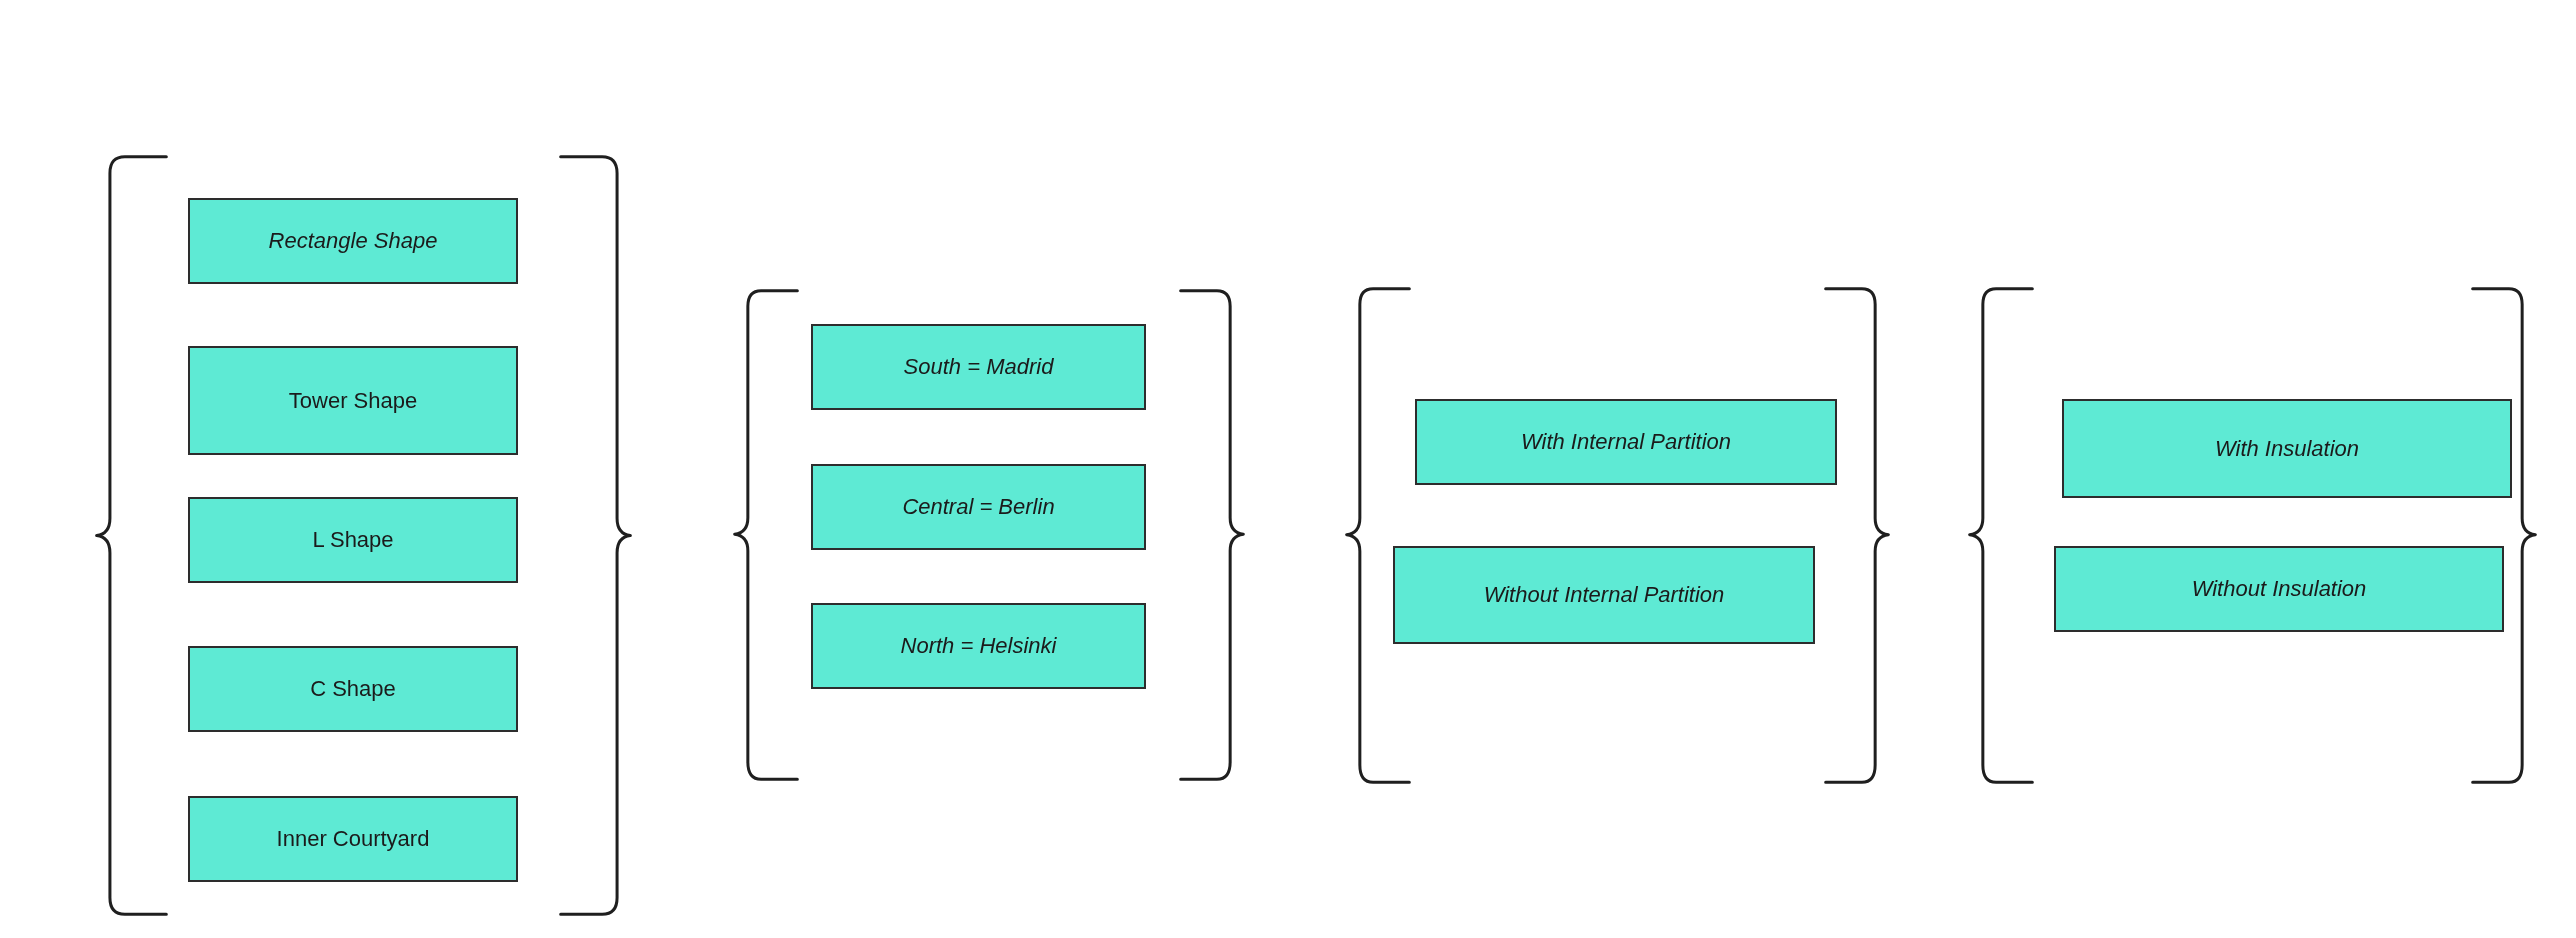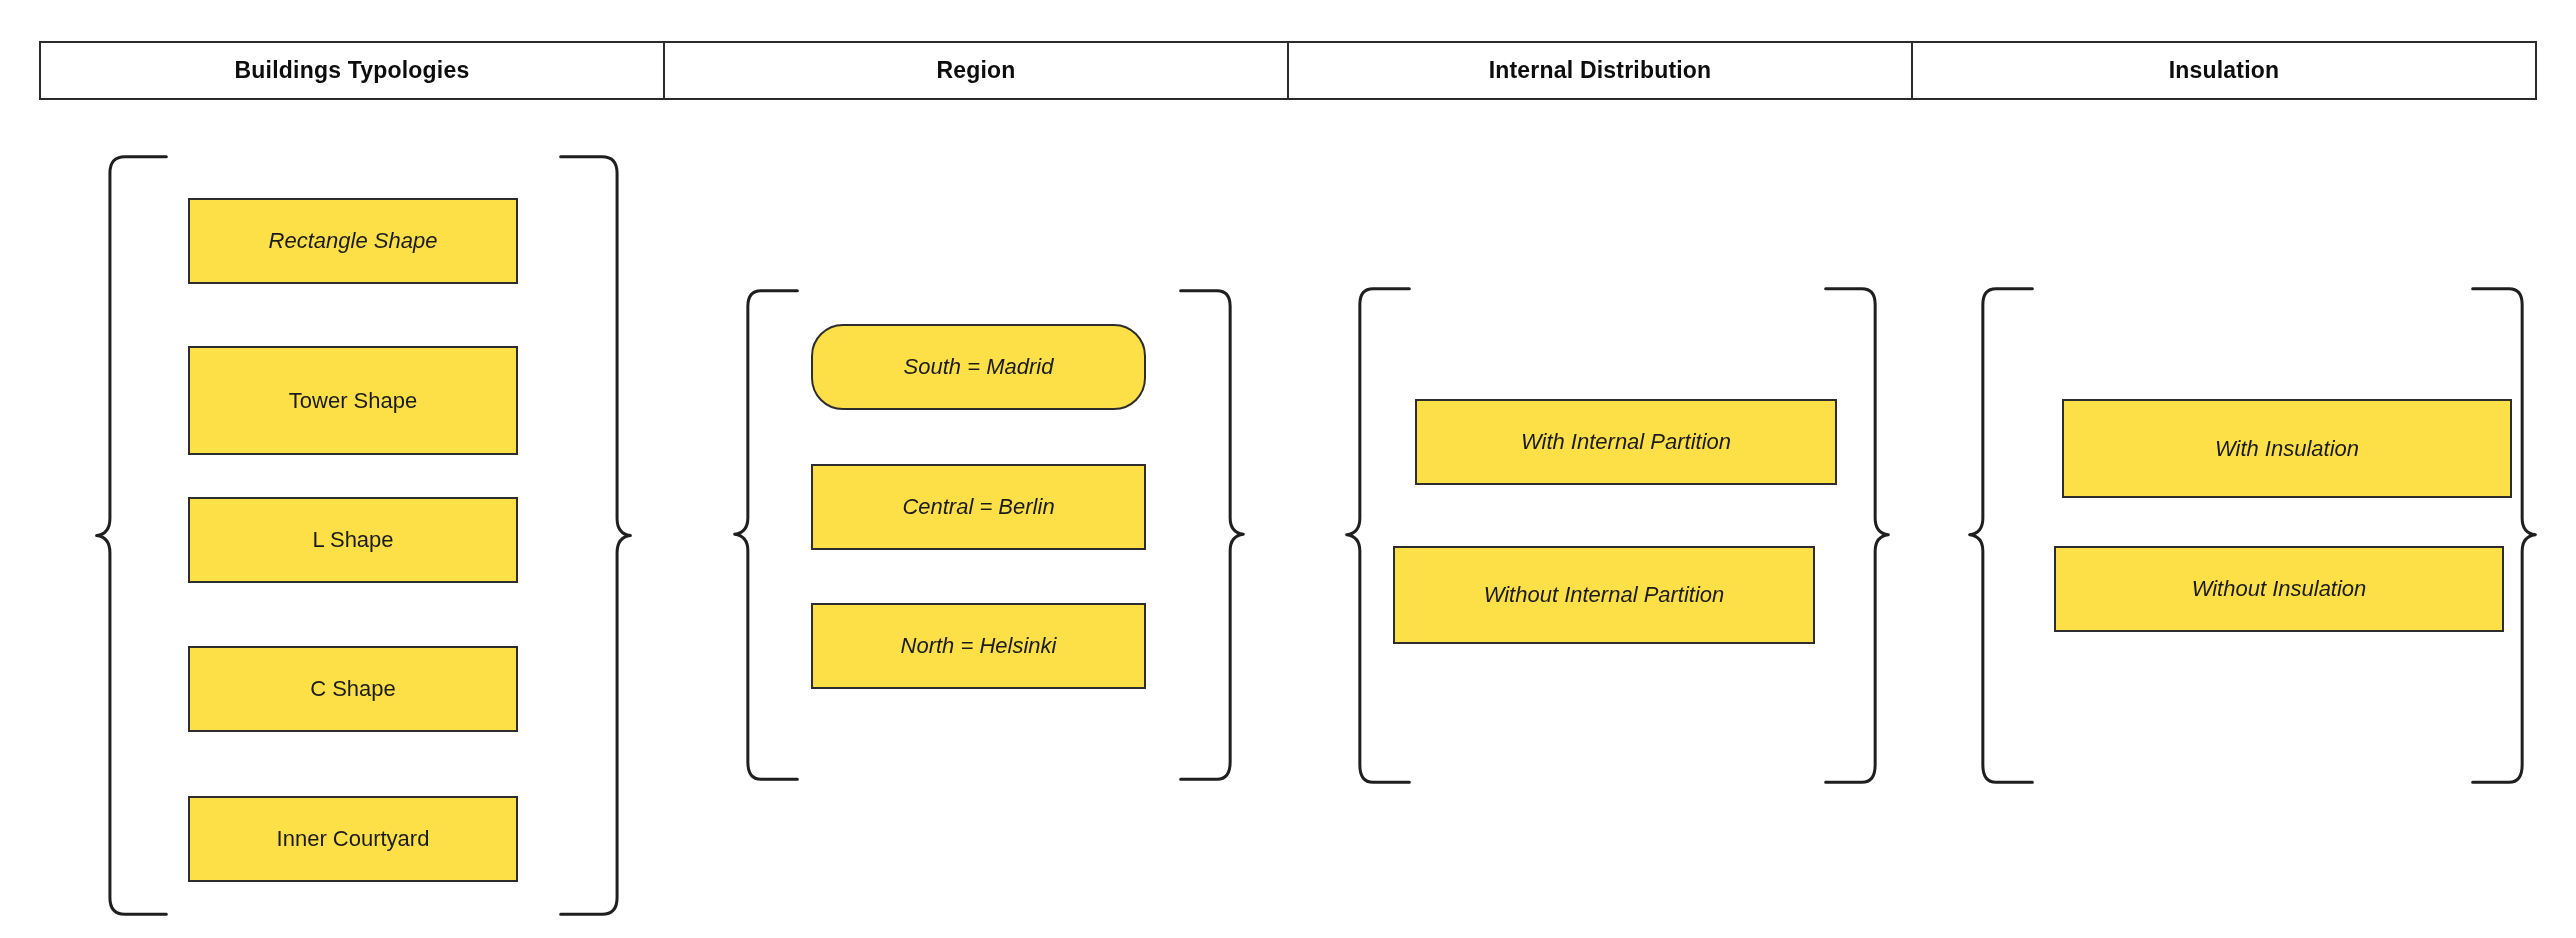--- a/index.html
+++ b/index.html
@@ -56,21 +56,21 @@
     position: absolute;
     left: 0;
     top: 0;
     width: 100%;
     height: 100%;
   }
   .node-box {
     position: absolute;
     box-sizing: border-box;
     border: 2.5px solid #2d2d2d;
-    background: #fde047;
+    background: #5eead4;
     display: flex;
     align-items: center;
     justify-content: center;
     font-size: 22px;
     color: #1b1b1b;
     white-space: nowrap;
     line-height: 1;
   }
   .node-box.italic { font-style: italic; }
 
@@ -88,34 +88,20 @@
     stroke-linecap: round;
     stroke-linejoin: round;
     vector-effect: non-scaling-stroke;
   }
 </style>
 </head>
 <body>
 
 <div id="canvas">
 
-  <div class="header-row">
-    <div class="header-cell">
-      <span>Buildings Typologies</span>
-    </div>
-    <div class="header-cell">
-      <span>Region</span>
-    </div>
-    <div class="header-cell">
-      <span>Internal Distribution</span>
-    </div>
-    <div class="header-cell">
-      <span>Insulation</span>
-    </div>
-  </div>
 
   <div class="group" style="left:95px; top:155px; width:536px; height:761px;">
 
     <div class="brace" style="left:0px; width:73px; height:761px;">
       <svg viewBox="0 0 88 922" width="73" height="761" preserveAspectRatio="none">
         <path d="M 86 2 L 36 2 Q 18 2 18 22 L 18 440 Q 18 459 2 461 Q 18 463 18 482 L 18 900 Q 18 920 36 920 L 86 920"></path>
       </svg>
     </div>
 
     <div class="brace" style="left:464px; width:73px; height:761px;">
@@ -151,21 +137,21 @@
       </svg>
     </div>
 
     <div class="brace" style="left:446px; width:66px; height:492px;">
       <svg viewBox="0 0 80 596" width="66" height="492" preserveAspectRatio="none">
         <path d="M 2 2 L 46 2 Q 62 2 62 21 L 62 277 Q 62 295 78 297 Q 62 299 62 317 L 62 573 Q 62 594 46 594 L 2 594"></path>
       </svg>
     </div>
 
     <div class="boxes">
-      <div class="node-box italic" style="left:78px; top:35px; width:335px; height:86px;border-radius:32px;">
+      <div class="node-box italic" style="left:78px; top:35px; width:335px; height:86px;">
         <span>South = Madrid</span>
       </div>
       <div class="node-box italic" style="left:78px; top:175px; width:335px; height:86px;">
         <span>Central = Berlin</span>
       </div>
       <div class="node-box italic" style="left:78px; top:314px; width:335px; height:86px;">
         <span>North = Helsinki</span>
       </div>
     </div>
   </div>

